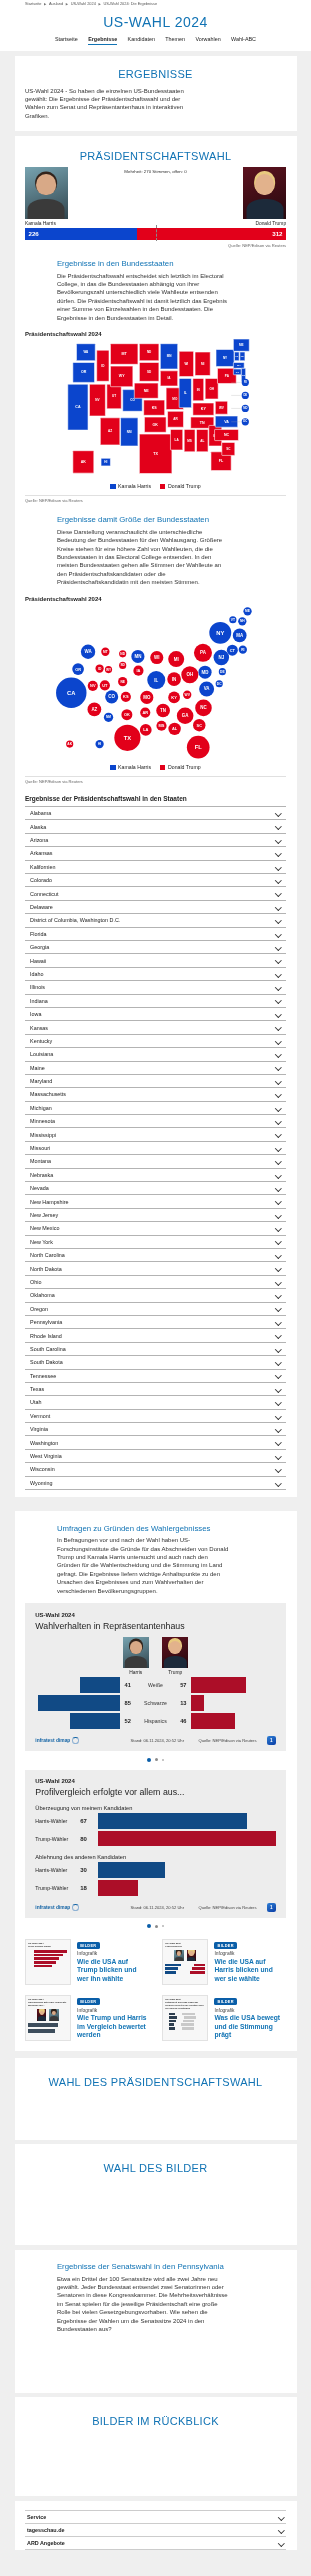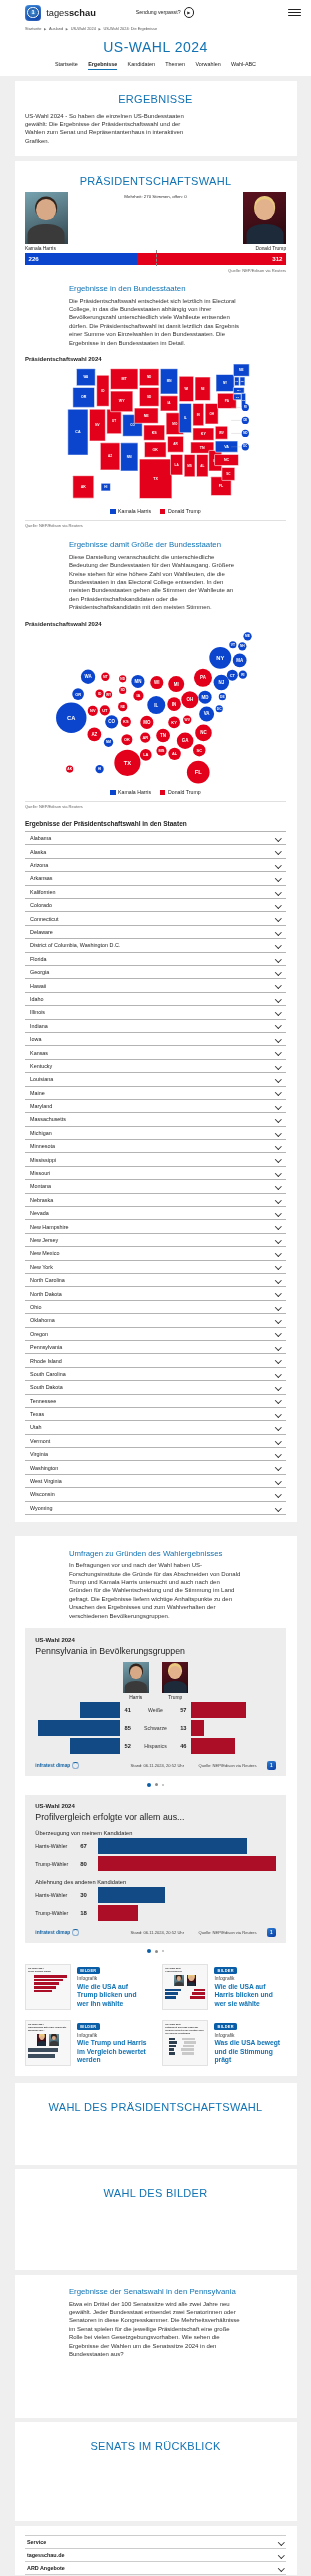--- a/index.html
+++ b/index.html
@@ -18,21 +18,21 @@
   .burger{margin-left:auto;width:12.4px;display:flex;flex-direction:column;gap:2.1px;cursor:pointer}
   .burger span{height:1.2px;background:#222;border-radius:0.5px}
   .crumbs{padding:1px 48 0;padding:1px 25px 0;font-size:3.9px;color:#555;display:flex;gap:2.6px;align-items:center}
   .crumbs .sep{color:#777;font-size:3.1px}
   .page-title{text-align:center;color:#1173b4;font-size:14px;font-weight:300;letter-spacing:0.5px;margin:8.3px 0 6.2px}
   .tabs{display:flex;justify-content:center;gap:10.4px}
   .tab{font-size:5.4px;color:#222;padding-bottom:1.6px;cursor:pointer}
   .tab.active{font-weight:bold;border-bottom:1px solid #1173b4}
   
   .sec-title{text-align:center;color:#1173b4;font-size:11px;font-weight:300;letter-spacing:0.3px;margin:0}
-  .inner-col{margin-left:44px;width:174px}
+  .inner-col{margin-left:32px;width:174px}
   .sub-h{color:#1173b4;font-size:7.8px;font-weight:500;margin:0 0 3.6px}
   p.body{font-size:6px;line-height:1.4;color:#333;margin:0}
   .kicker{font-size:6px;font-weight:bold;color:#1d1d1d;margin:9.3px 0 2.1px}
   .src{font-size:4.1px;color:#666}
   .hr{border-top:0.5px solid #e0e0e0;margin:5.2px 0 2.1px}
   .legend{display:flex;justify-content:center;gap:9.3px;align-items:center;font-size:5.2px;color:#222;margin:3.1px 0 1px}
   .legend .sw{width:5.2px;height:5.2px;display:inline-block;margin-right:2.6px;vertical-align:-0.5px}
   .chev{width:3.6px;height:3.6px;border-right:0.8px solid #333;border-bottom:0.8px solid #333;transform:rotate(45deg);display:inline-block}
   
   #card-president{padding:13.5px 10.4px 7.3px}
@@ -107,35 +107,20 @@
   
   #footer-card{margin-bottom:0;padding:9.3px 10.4px 0}
   .foot-row{height:12px;display:flex;align-items:center;justify-content:space-between;border-top:0.5px solid #ccc;padding:0 2.1px;cursor:pointer}
   .foot-row:last-of-type{border-bottom:0.5px solid #ccc}
   .foot-row .lbl{font-size:5.4px;font-weight:bold;color:#222}
 </style>
 </head>
 <body>
 
 <div class="masthead">
-  <div class="topbar">
-    <div class="logo-tile">
-        <div class="logo-ring">1</div>
-      </div>
-    <div class="brand"><span>tages</span><b>schau</b></div>
-    <div class="missed">
-      <span>Sendung verpasst?</span>
-      <span class="play-ic">▶</span>
-    </div>
-    <div class="burger">
-        <span></span>
-        <span></span>
-        <span></span>
-      </div>
-  </div>
   <div class="crumbs" id="crumbs">
       <span>Startseite</span>
       <span class="sep">▶</span>
       <span>Ausland</span>
       <span class="sep">▶</span>
       <span>US-Wahl 2024</span>
       <span class="sep">▶</span>
       <span>US-Wahl 2024: Die Ergebnisse</span>
     </div>
   <div class="page-title">US-WAHL 2024</div>
@@ -627,21 +612,21 @@
 </div>
 
 <div class="card gap12" id="card-polls">
   <div class="inner-col">
     <h3 class="sub-h">Umfragen zu Gründen des Wahlergebnisses</h3>
     <p class="body">In Befragungen vor und nach der Wahl haben US-Forschungsinstitute die Gründe für das Abschneiden von Donald Trump und Kamala Harris untersucht und auch nach den Gründen für die Wahlentscheidung und die Stimmung im Land gefragt. Die Ergebnisse liefern wichtige Anhaltspunkte zu den Ursachen des Ergebnisses und zum Wahlverhalten der verschiedenen Bevölkerungsgruppen.</p>
   </div>
 
   <div class="gray-card">
     <div class="g-kicker">US-Wahl 2024</div>
-    <div class="g-title">Pennsylvania in Bevölkerungsgruppen</div>
+    <div class="g-title">Wahlverhalten in Repräsentantenhaus</div>
     <div class="cand-heads">
       <div class="cell">
           <div class="avatar harris"></div>
           <span>Harris</span>
         </div>
       <div class="cell">
           <div class="avatar trump"></div>
           <span>Trump</span>
         </div>
     </div>
@@ -835,21 +820,21 @@
 </div>
 
 <div class="card gap8" id="card-senate-results">
   <div class="inner-col">
     <h3 class="sub-h">Ergebnisse der Senatswahl in den Pennsylvania</h3>
     <p class="body">Etwa ein Drittel der 100 Senatssitze wird alle zwei Jahre neu gewählt. Jeder Bundesstaat entsendet zwei Senatorinnen oder Senatoren in diese Kongresskammer. Die Mehrheitsverhältnisse im Senat spielen für die jeweilige Präsidentschaft eine große Rolle bei vielen Gesetzgebungsvorhaben. Wie sehen die Ergebnisse der Wahlen um die Senatssitze 2024 in den Bundesstaaten aus?</p>
   </div>
 </div>
 
 <div class="card" id="card-review">
-  <h2 class="sec-title head-only">SENATS IM RÜCKBLICK</h2>
+  <h2 class="sec-title head-only">BILDER IM RÜCKBLICK</h2>
 </div>
 
 <div class="card" id="footer-card">
   <div id="foot-acc">
       <div class="foot-row">
         <span class="lbl">Service</span>
         <span class="chev"></span>
       </div>
       <div class="foot-row">
         <span class="lbl">tagesschau.de</span>

